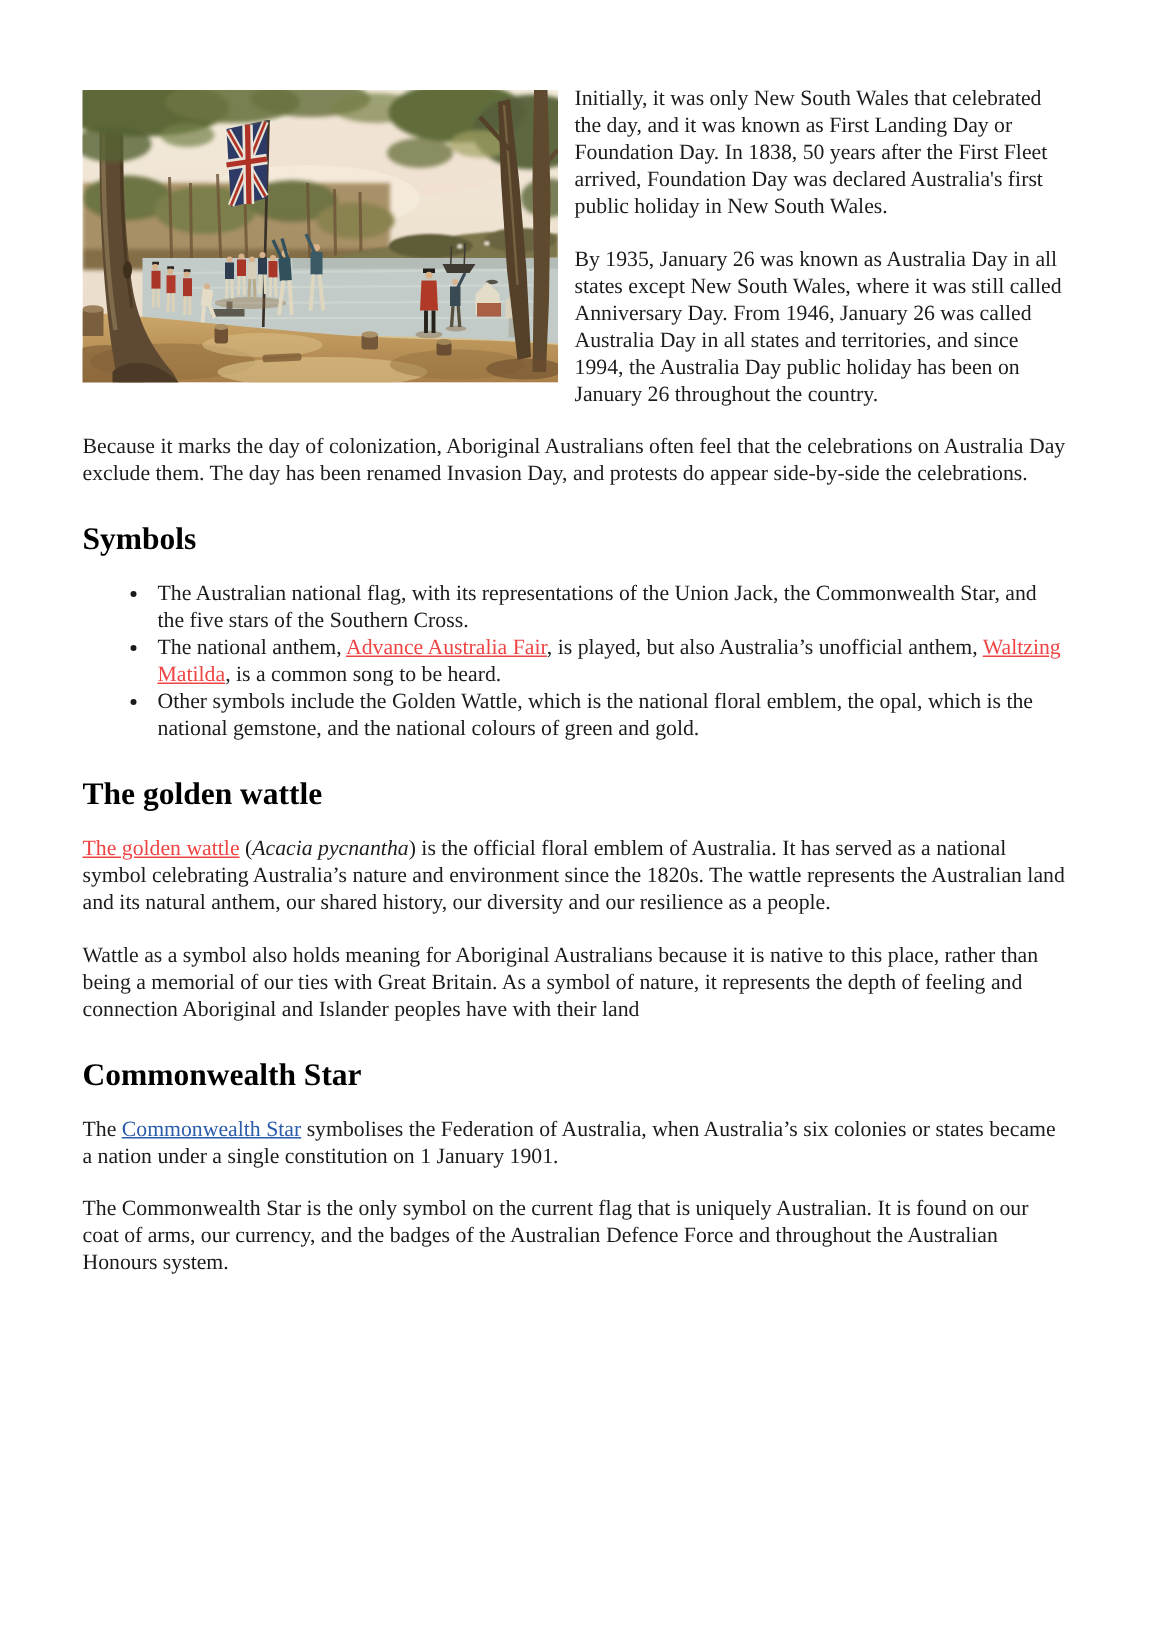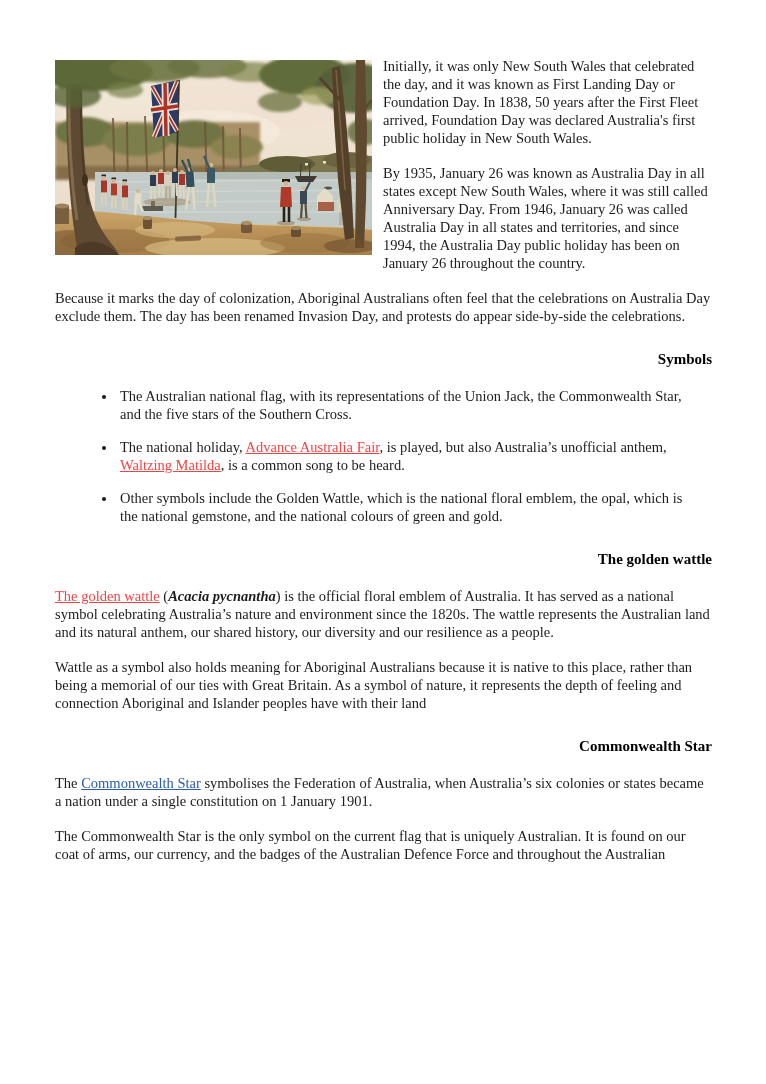--- a/index.html
+++ b/index.html
@@ -15,30 +15,30 @@
   }
   .content { position:absolute; left:55px; top:57px; width:657px; }
   .painting {
     float:left;
     width:317px; height:195px;
     margin:3px 11px 4px 0;
   }
   .painting svg { display:block; width:100%; height:100%; }
   p { margin:0 0 17px 0; }
   h2 {
-    font-size:15px; line-height:24px;
+    font-size:21px; line-height:24px;
     margin:22px 0 16px 0;
-    font-weight:bold; color:#000000;text-align:right;
+    font-weight:bold; color:#000000;
   }
   ul { margin:0 0 17px 0; padding:0 0 0 47px; list-style:disc; }
-  li { margin:15px; padding-left:3px; }
+  li { margin:0; padding-left:3px; }
   a { text-decoration:underline; cursor:pointer; }
   a.link-light { color:#ef4444; }
   a.link-dark  { color:#2a5caa; }
-  i { font-style:italic;font-weight:bold; }
+  i { font-style:italic; }
   .pagenum {
     position:absolute; right:54px; top:1000px;
     font-size:13px; color:#222222;
   }
   .watermark {
     position:absolute; right:20px; top:1042px;
     font-family:"Liberation Sans","DejaVu Sans",sans-serif;
     font-size:16px; color:#4d7c0f; letter-spacing:0.3px;padding-left:24px;
   }
 </style>
@@ -296,21 +296,21 @@
       </svg>
     </div>
 
     <p>Initially, it was only New South Wales that celebrated the day, and it was known as First Landing Day or Foundation Day. In 1838, 50 years after the First Fleet arrived, Foundation Day was declared Australia's first public holiday in New South Wales.</p>
     <p>By 1935, January 26 was known as Australia Day in all states except New South Wales, where it was still called Anniversary Day. From 1946, January 26 was called Australia Day in all states and territories, and since 1994, the Australia Day public holiday has been on January 26 throughout the country.</p>
     <p>Because it marks the day of colonization, Aboriginal Australians often feel that the celebrations on Australia Day exclude them. The day has been renamed Invasion Day, and protests do appear side-by-side the celebrations.</p>
 
     <h2>Symbols</h2>
     <ul>
       <li>The Australian national flag, with its representations of the Union Jack, the Commonwealth Star, and the five stars of the Southern Cross.</li>
-      <li><span>The national holiday, </span><a class="link-light">Advance Australia Fair</a><span>, is played, but also Australia’s unofficial anthem, </span><a class="link-light">Waltzing Matilda</a><span>, is a common song to be heard.</span></li>
+      <li><span>The national anthem, </span><a class="link-light">Advance Australia Fair</a><span>, is played, but also Australia’s unofficial anthem, </span><a class="link-light">Waltzing Matilda</a><span>, is a common song to be heard.</span></li>
       <li>Other symbols include the Golden Wattle, which is the national floral emblem, the opal, which is the national gemstone, and the national colours of green and gold.</li>
     </ul>
 
     <h2>The golden wattle</h2>
     <p><a class="link-light">The golden wattle</a><span> (</span><i>Acacia pycnantha</i><span>) is the official floral emblem of Australia. It has served as a national symbol celebrating Australia’s nature and environment since the 1820s. The wattle represents the Australian land and its natural anthem, our shared history, our diversity and our resilience as a people.</span></p>
     <p>Wattle as a symbol also holds meaning for Aboriginal Australians because it is native to this place, rather than being a memorial of our ties with Great Britain. As a symbol of nature, it represents the depth of feeling and connection Aboriginal and Islander peoples have with their land</p>
 
     <h2>Commonwealth Star</h2>
     <p><span>The </span><a class="link-dark">Commonwealth Star</a><span> symbolises the Federation of Australia, when Australia’s six colonies or states became a nation under a single constitution on 1 January 1901.</span></p>
     <p>The Commonwealth Star is the only symbol on the current flag that is uniquely Australian. It is found on our coat of arms, our currency, and the badges of the Australian Defence Force and throughout the Australian Honours system.</p>

